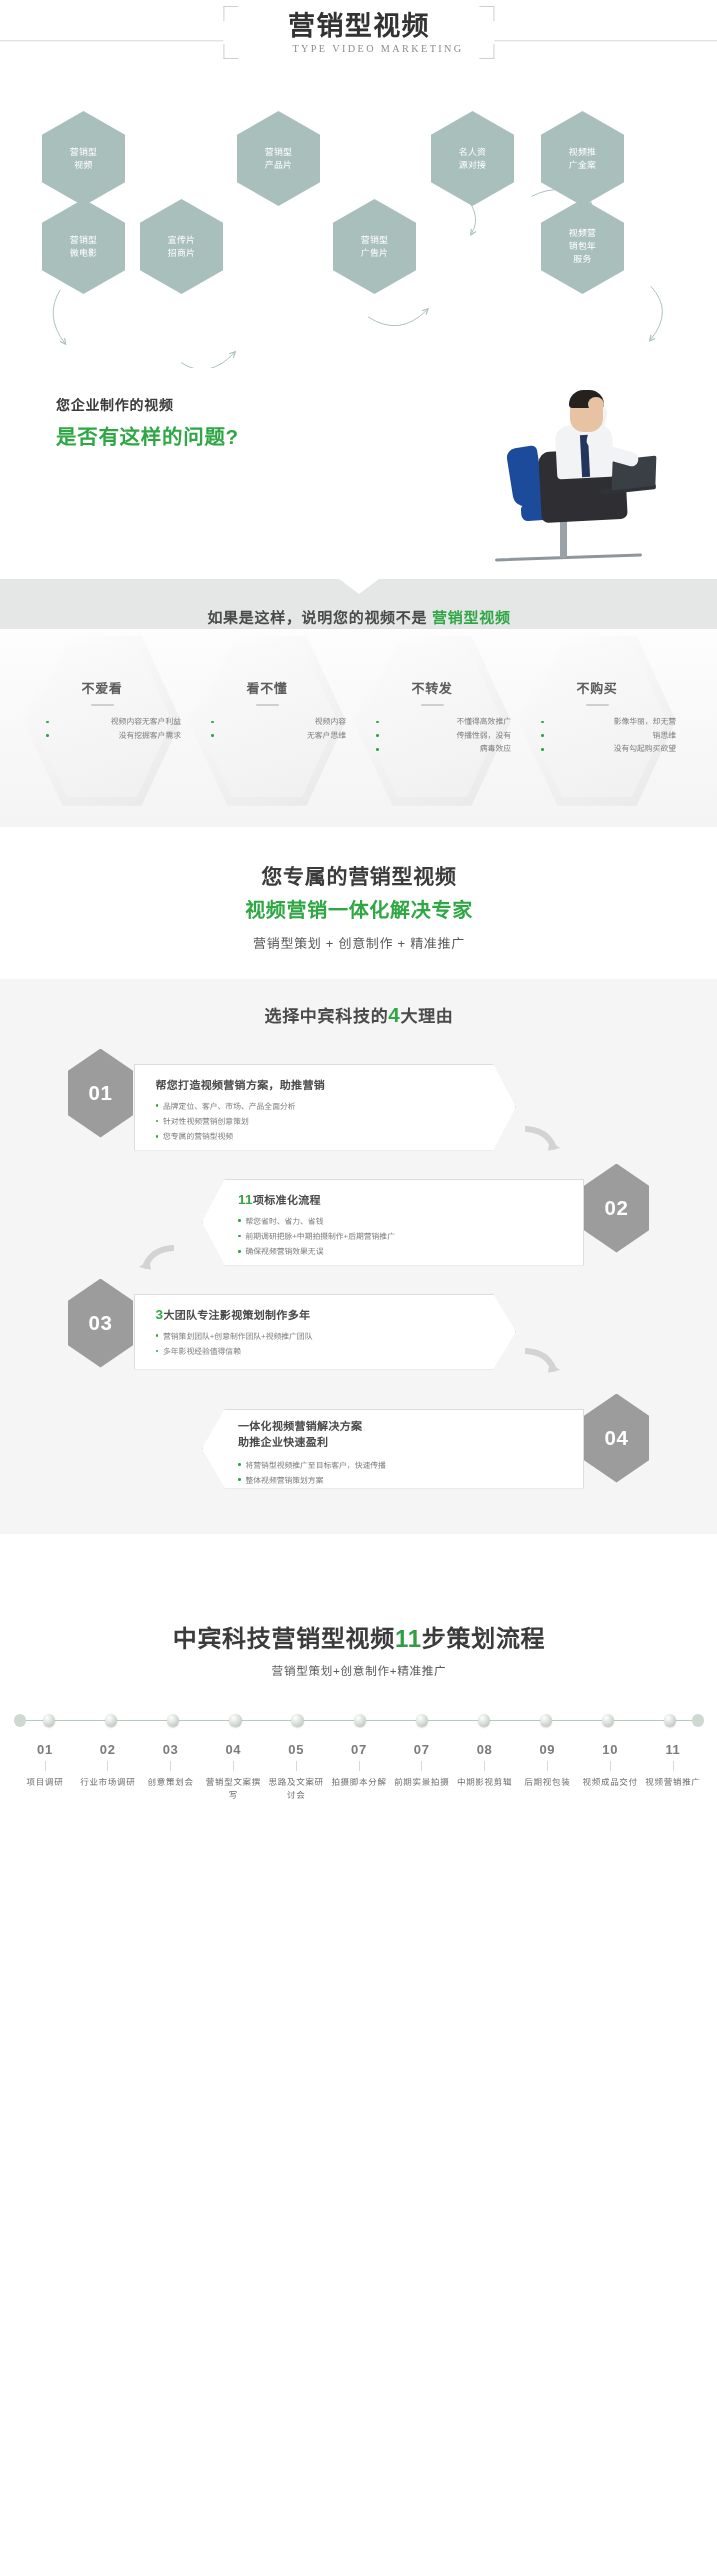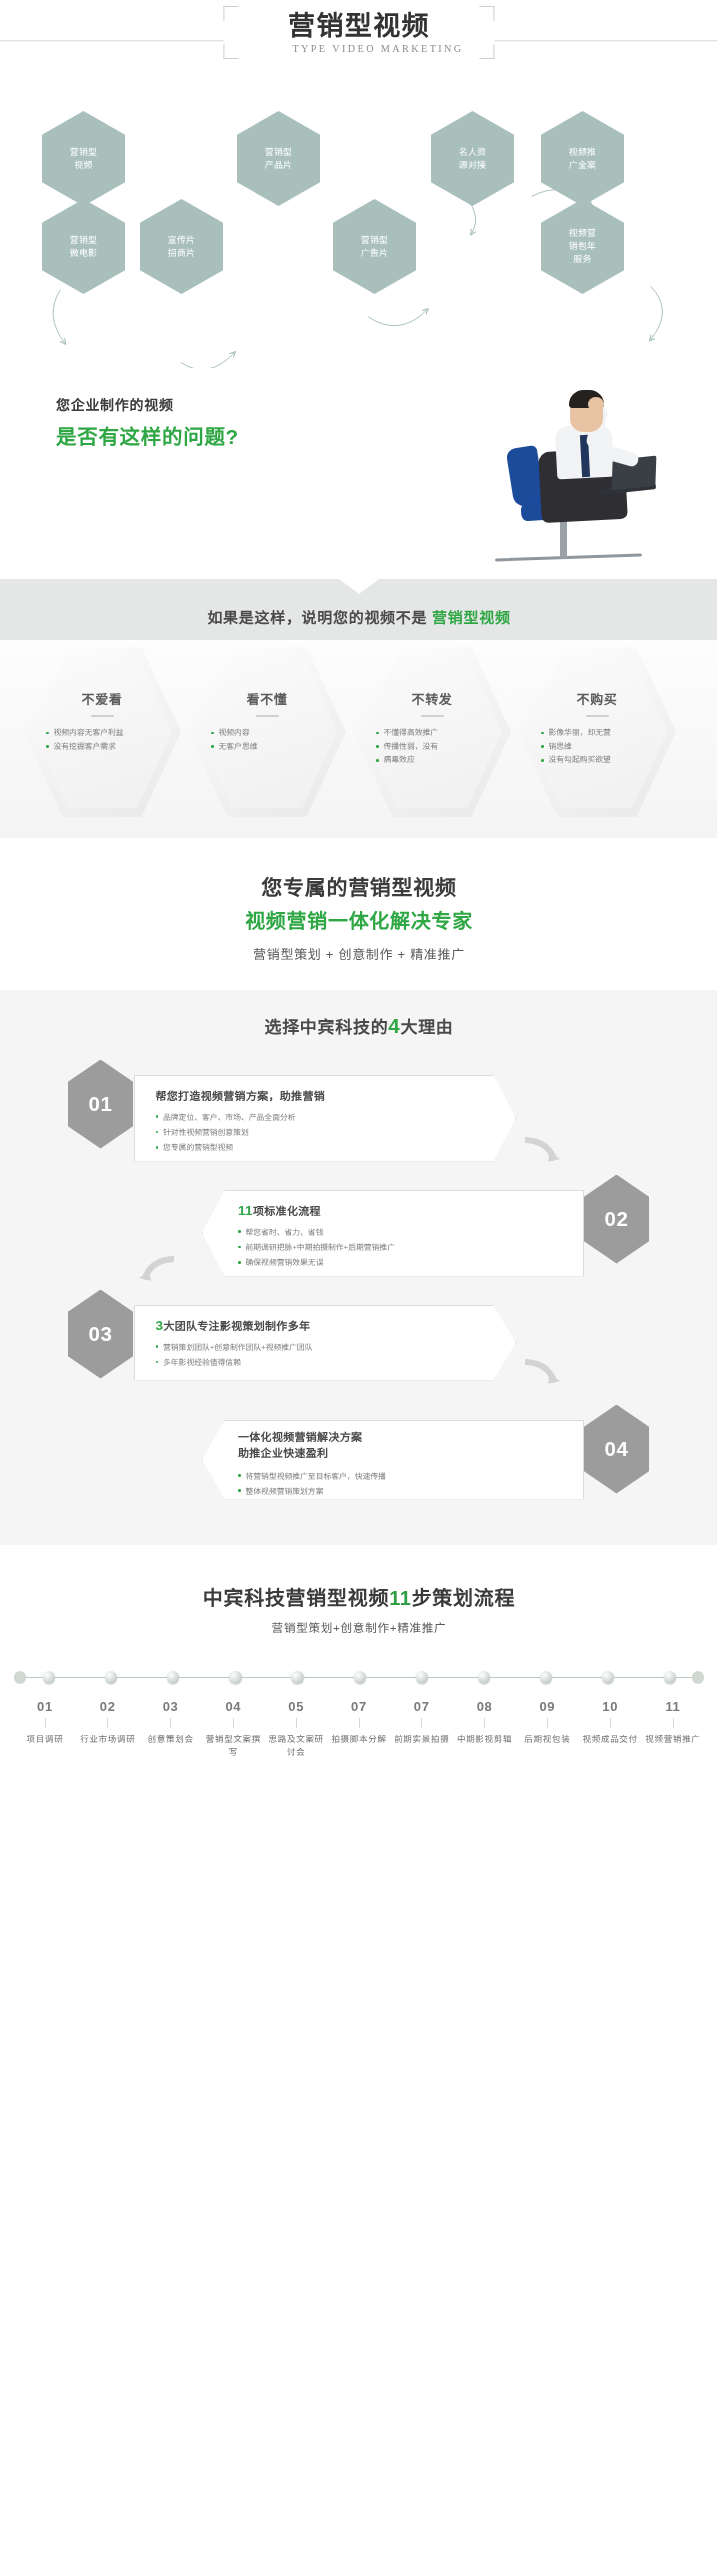--- a/index.html
+++ b/index.html
@@ -55,37 +55,37 @@
   .photo .tie { position:absolute; left:127px; bottom:86px; width:7.5px; height:42px; background:#22355c; transform:rotate(-3deg); }
   .photo .arm { position:absolute; left:140px; bottom:102px; width:45px; height:13.6px; background:#f2f3f5; border-radius:6.8px; transform:rotate(16deg); }
   .photo .laptop-b { position:absolute; left:146px; bottom:71px; width:56px; height:6.1px; background:#2f3338; border-radius:2px; transform:rotate(-6deg); }
   .photo .laptop-s { position:absolute; left:158px; bottom:75px; width:44px; height:30px; background:#3a3f45; border-radius:2px; transform:rotate(-6deg) skewX(-8deg); }
   .photo .head { position:absolute; left:116px; bottom:131px; width:33px; height:38px; background:#e7c3a4; border-radius:16.4px 16.4px 13.6px 13.6px; }
   .photo .hair { position:absolute; left:115px; bottom:155px; width:35px; height:17.7px; background:#24211f; border-radius:17.7px 17.7px 4.1px 4.1px; }
   .photo .hand-h { position:absolute; left:134px; bottom:151px; width:16.4px; height:15px; background:#e7c3a4; border-radius:8.2px; }
   .photo .armup { position:absolute; left:136px; bottom:115px; width:13.6px; height:42px; background:#f2f3f5; border-radius:6.8px; transform:rotate(14deg); }
 
   
-  .sec-banner { position:relative; height:61px; background:#e5e6e6; }
+  .sec-banner { position:relative; height:50px; background:#e5e6e6; }
   .sec-banner .notch { position:absolute; left:50%; top:0; transform:translateX(-50%); width:0;height:0; border-left:20.5px solid transparent; border-right:20.5px solid transparent; border-top:15px solid #fff; }
   .banner-txt { position:absolute; left:0; right:0; top:27px; text-align:center; font-size:15px; font-weight:bold; color:#4a4a4a; letter-spacing:0.7px; }
   .banner-txt em { font-style:normal; color:#30a745; }
 
   
   .sec-four { position:relative; height:198px; background:linear-gradient(180deg,#fdfdfd,#f4f4f4); }
   .whex { position:absolute; top:6.8px; width:158px; height:170px; }
   .whex .shell { position:absolute; inset:0; background:linear-gradient(150deg,#fff,#e8e8e8);
     clip-path:polygon(25% 0%,75% 0%,100% 50%,75% 100%,25% 100%,0% 50%);
     box-shadow:0 4.1px 9.5px rgba(0,0,0,.08); }
   .whex .inner { position:absolute; inset:8.9px; background:linear-gradient(160deg,#fbfbfb,#f0f0f0);
     clip-path:polygon(25% 0%,75% 0%,100% 50%,75% 100%,25% 100%,0% 50%); }
   .whex .content { position:absolute; inset:0; padding-top:42px; text-align:center; }
   .whex h4 { font-size:13px; color:#5c5c5c; font-weight:bold; letter-spacing:0.7px; }
   .whex .bar { width:23px; height:2px; background:#cfcfcf; margin:6.8px auto 9.5px; border-radius:1.4px; }
-  .whex ul { list-style:none; text-align:left; padding-left:23px; }
+  .whex ul { list-style:none; text-align:right; padding-left:23px; }
   .whex li { font-size:7.8px; color:#7d7d7d; line-height:1.75; position:relative; padding-left:7.5px; }
   .whex li:before { content:""; position:absolute; left:0; top:5.5px; width:2.7px; height:2.7px; background:#2fa648; border-radius:50%; }
 
   
   .sec-cta { position:relative; height:65px;
     background:linear-gradient(100deg,#2a4f8a 0%,#4a78b8 10%,#9dbde4 26%,#c3d7ef 52%,#a9c6e8 78%,#8fb4e0 100%); }
   .cta-l1 { position:absolute; left:0; right:0; top:16.4px; text-align:center; font-size:13px; font-weight:bold; color:#ffffff; letter-spacing:0.3px; text-shadow:0 0.7px 1.4px rgba(40,70,110,.35); }
   .cta-l1 em { font-style:normal; color:#25a244; }
   .cta-l2 { position:absolute; left:0; right:0; top:40px; text-align:center; font-size:11px; font-weight:bold; color:#3a4a5e; letter-spacing:0.3px; }
 
@@ -110,21 +110,21 @@
   .rcard.arrow-l { clip-path:polygon(23px 0, 100% 0, 100% 100%, 23px 100%, 0 50%); padding-left:35px; }
   .rcard h5 { font-size:11px; font-weight:bold; color:#4a4a4a; margin-bottom:6.8px; letter-spacing:0.3px; }
   .rcard h5 em { font-style:normal; color:#30a745; font-size:13.6px; }
   .rcard ul { list-style:none; }
   .rcard li { font-size:7.8px; color:#7d7d7d; line-height:1.95; position:relative; padding-left:7.5px; }
   .rcard li:before { content:""; position:absolute; left:0; top:5.5px; width:2.7px; height:2.7px; background:#2fa648; border-radius:50%; }
   .rarrow { position:absolute; width:38px; height:27px; }
 
   
   .sec-steps { padding:37px 0 27px; text-align:center; }
-  .steps-h1 { font-size:20px; font-weight:bold; color:#3b3b3b; letter-spacing:0.7px; }
+  .steps-h1 { font-size:24px; font-weight:bold; color:#3b3b3b; letter-spacing:0.7px;margin-top:48px; }
   .steps-h1 em { font-style:normal; color:#2f9e44; }
   .steps-h2 { font-size:11.6px; color:#5a5a5a; margin-top:8.2px; letter-spacing:0.7px; }
   .timeline { position:relative; margin:29px 17.7px 0; height:27px; }
   .tl-line { position:absolute; left:0; right:0; top:13px; height:1.4px; background:#b7cbbd; }
   .tl-cap { position:absolute; top:7.5px; width:12.3px; height:12.3px; border-radius:50%; background:#cfd9d2; }
   .tl-cap.l { left:-4.1px; }
   .tl-cap.r { right:-4.1px; }
   .tl-dot { position:absolute; top:7.5px; width:12.3px; height:12.3px; border-radius:50%;
     background:radial-gradient(circle at 34% 30%,#ffffff,#cfd6d1 60%,#aeb8b2 100%);
     box-shadow:0 0.7px 1.4px rgba(0,0,0,.18); }

